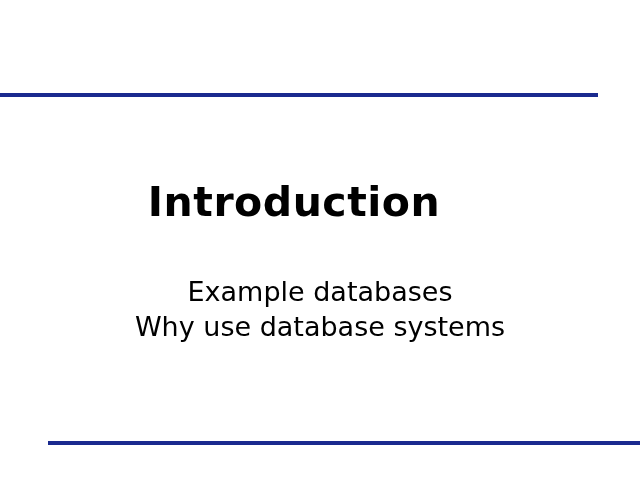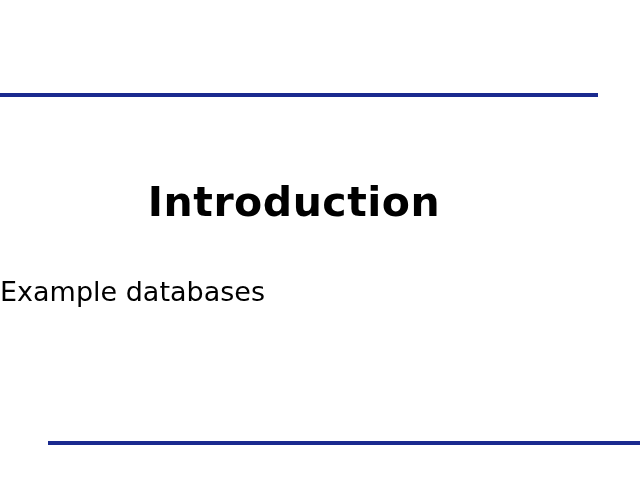--- a/index.html
+++ b/index.html
@@ -48,20 +48,21 @@
     line-height: 52px;
     white-space: nowrap;
     margin-top: 34px;
   }
   
   #subtitle-block {
     position: absolute;
     left: 0px;
     top: 274px;
     width: 640px;
+    text-align: center;
   }
   .subtitle-line {
     font-family: "DejaVu Sans", sans-serif;
     font-size: 27px;
     font-weight: normal;
     color: #000000;
     line-height: 35px;
     white-space: nowrap;
   }
 </style>
@@ -69,17 +70,18 @@
 <body>
 
 <div id="slide">
 
   <div class="rule" id="rule-top"></div>
 
   <div id="slide-title">Introduction</div>
 
   <div id="subtitle-block">
     <div class="subtitle-line">Example databases</div>
+    <div class="subtitle-line">Why use database systems</div>
   </div>
 
   <div class="rule" id="rule-bottom"></div>
 
 </div>
 
 </body></html>

